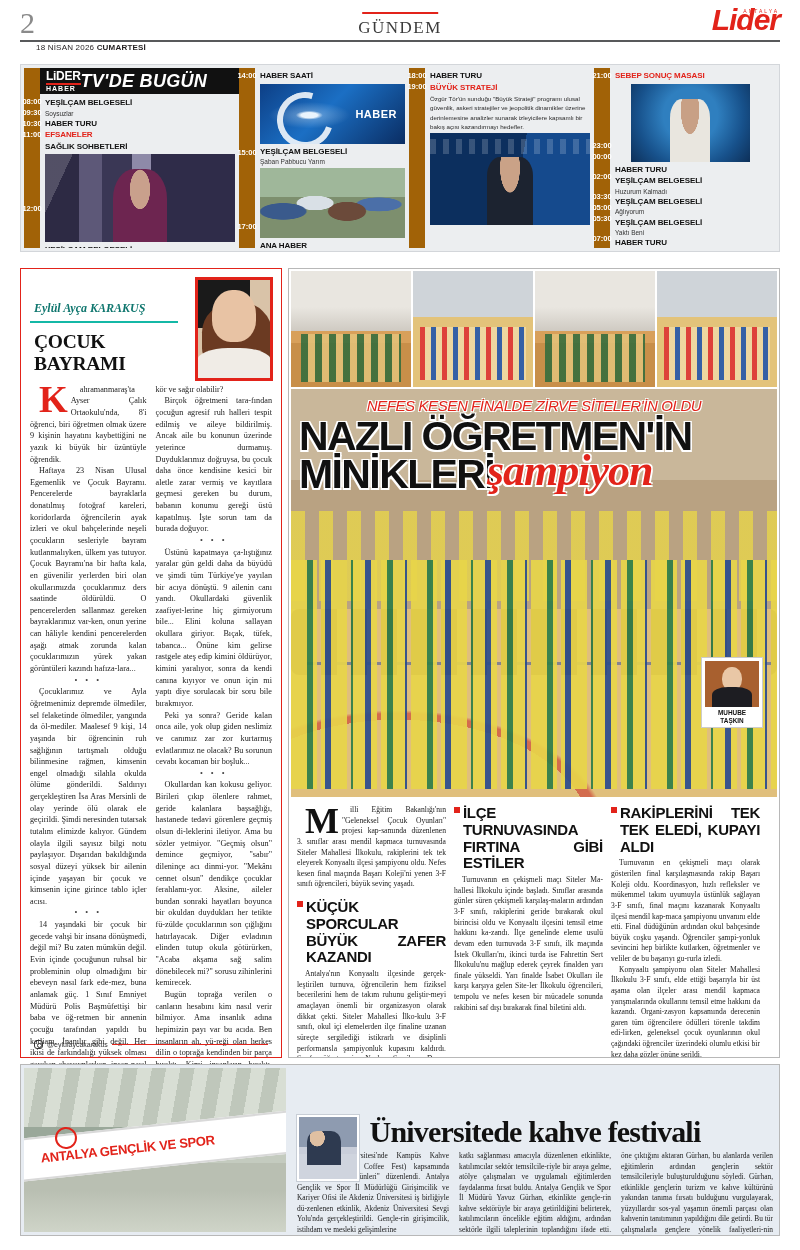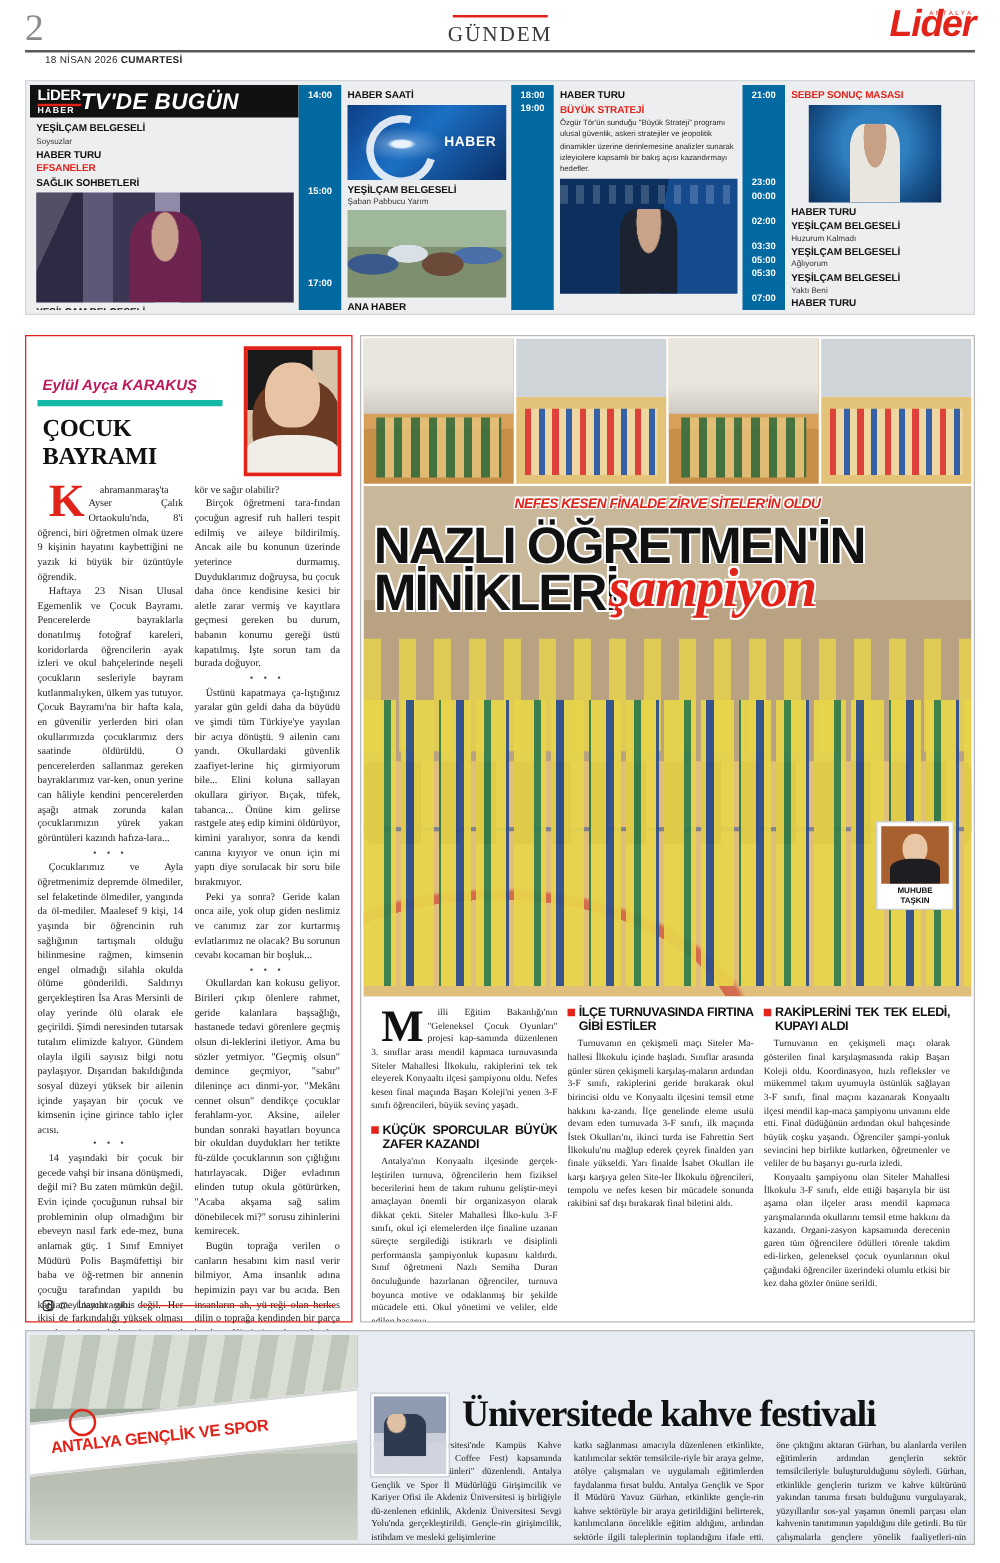--- a/index.html
+++ b/index.html
@@ -55,21 +55,21 @@
     position: absolute; right: 1px; top: 2px;
   }
 
   
   .tv-strip {
     margin: 6px 20px 0; background: #eceef0; border: 1px solid #d3d6da;
     display: flex; height: 188px; padding: 3px;
   }
   .tv-col { display: flex; height: 100%; }
   .tv-times {
-    background: #0369a1; color: #fff; width: 34px; flex: none;
+    background: #a16207; color: #fff; width: 16px; flex: none;
     font-family: "Liberation Sans", sans-serif;
     font-size: 7.5px; font-weight: bold;
     padding: 3px 0; display: flex; flex-direction: column; align-items: center;
   }
   .tv-times .t { line-height: 1.45; }
   .tv-times .spacer { flex: 1 1 auto; }
   .tv-body { flex: 1 1 auto; padding: 2px 4px 0 5px; overflow: hidden; }
   .tv-prog {
     font-family: "Liberation Sans", sans-serif;
     font-weight: bold; font-size: 8px; color: #111; line-height: 1.45;
@@ -170,24 +170,24 @@
                 linear-gradient(#e9e6df 0 100%);
     border-radius: 30% 30% 0 0;
   }
 
   
   .columnist {
     position: absolute; left: 20px; top: 268px; width: 262px; height: 790px;
     border: 1px solid #e2231a; background: #fff; padding: 0 9px 6px;
   }
   .col-author {
-    font-family: Liberation Sans, sans-serif;
+    font-family: Liberation Serif, serif;
     font-style: italic; font-weight: bold; font-size: 12px;
-    color: #be185d; padding: 32px 0 5px 4px;
-    border-bottom: 5px solid #14b8a6; width: 148px;
+    color: #0f766e; padding: 32px 0 5px 4px;
+    border-bottom: 2px solid #14b8a6; width: 148px;
   }
   .col-author .surname { font-weight: bold; }
   .col-headline {
     font-family: "Liberation Serif", serif; font-weight: bold;
     font-size: 19.5px; line-height: 1.12; color: #111;
     padding: 8px 0 0 4px; width: 160px; letter-spacing: -.3px;
   }
   .col-photo {
     position: absolute; right: 8px; top: 8px; width: 78px; height: 104px;
     border: 3px solid #e2231a;
@@ -302,22 +302,22 @@
     border-radius: 8px;
   }
   .hero .row2 {
     position: absolute; left: 0; right: 0; bottom: 48%; height: 22%;
     background: repeating-linear-gradient(90deg,
       #e8d54a 0 14px, transparent 14px 28px);
     opacity: .8;
   }
   .kicker-wrap { position: absolute; left: 10px; right: 10px; top: 8px; }
   .kicker {
-    font-family: "Liberation Sans", sans-serif; font-weight: bold;
-    font-style: italic; font-size: 11px; color: #e2231a;
+    font-family: "Liberation Sans", sans-serif; font-weight: normal;
+    font-style: italic; font-size: 15px; color: #e2231a;
     letter-spacing: -.4px; text-align: center;
     text-shadow: 1px 1px 0 #fff, -1px -1px 0 #fff, 1px -1px 0 #fff, -1px 1px 0 #fff;
     white-space: nowrap;
   }
   .big-head {
     position: absolute; left: 8px; right: 8px; top: 28px;
   }
   .big-head .l1, .big-head .l2 {
     font-family: "Liberation Sans", sans-serif; font-weight: bold;
     font-size: 41px; line-height: .93; color: #111;
@@ -358,21 +358,21 @@
     font-family: "Liberation Serif", serif;
     font-size: 7.6px; line-height: 1.4; text-align: justify; color: #1a1a1a;
   }
   .sb-col p { text-indent: 8px; margin-bottom: 0; }
   .sb-dropcap {
     float: left; font-family: "Liberation Serif", serif; font-weight: bold;
     font-size: 36px; line-height: .8; color: #111; padding: 2px 3px 0 0;
   }
   .sub-head {
     font-family: "Liberation Sans", sans-serif; font-weight: bold;
-    font-size: 10px; line-height: 1.12; color: #111; letter-spacing: -.3px;
+    font-size: 15px; line-height: 1.12; color: #111; letter-spacing: -.3px;
     margin: 9px 0 3px; text-indent: 0; position: relative; padding-left: 9px;
   }
   .sub-head::before {
     content: ""; position: absolute; left: 0; top: 2px;
     width: 6px; height: 6px; background: #e2231a;
   }
 
   
   .festival {
     position: absolute; left: 20px; top: 1064px; width: 760px; height: 172px;
@@ -455,20 +455,29 @@
     <div class="section-title">GÜNDEM</div>
     <div class="mast-logo">
       <div class="logo-sub">ANTALYA</div>
       <div class="logo-lider">Lider</div>
     </div>
   </div>
 
   <div class="tv-strip">
 
     <div class="tv-col" style="width:215px">
+      <div class="tv-times">
+        <div style="height:26px"></div>
+        <div class="t">08:00</div>
+        <div class="t">09:30</div>
+        <div class="t">10:30</div>
+        <div class="t">11:00</div>
+        <div class="spacer"></div>
+        <div class="t" style="padding-bottom:30px">12:00</div>
+      </div>
       <div class="tv-body">
         <div class="tv-banner">
           <div class="tvb-logo">
             <span>LiDER</span>
             <span class="hb">HABER</span>
           </div>
           <div class="tvb-title">TV'DE BUGÜN</div>
         </div>
         <div class="tv-prog">YEŞİLÇAM BELGESELİ</div>
         <div class="tv-sub">Soysuzlar</div>

